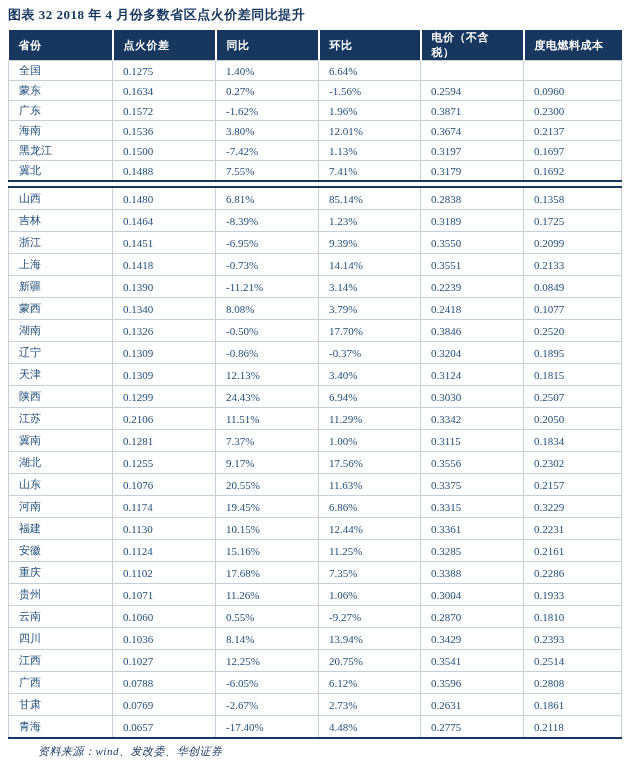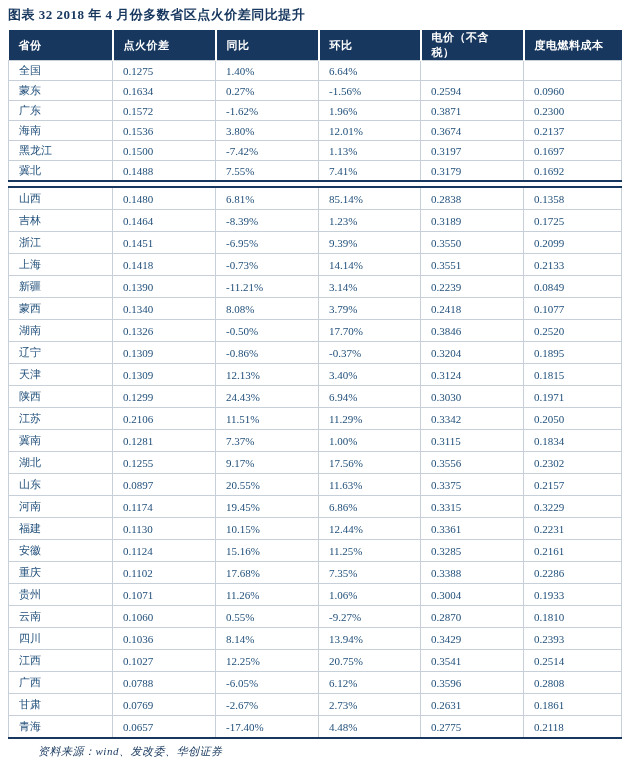--- a/index.html
+++ b/index.html
@@ -220,21 +220,21 @@
           <td>3.40%</td>
           <td>0.3124</td>
           <td>0.1815</td>
         </tr>
         <tr>
           <td>陕西</td>
           <td>0.1299</td>
           <td>24.43%</td>
           <td>6.94%</td>
           <td>0.3030</td>
-          <td>0.1971</td>
+          <td>0.2507</td>
         </tr>
         <tr>
           <td>江苏</td>
           <td>0.2106</td>
           <td>11.51%</td>
           <td>11.29%</td>
           <td>0.3342</td>
           <td>0.2050</td>
         </tr>
         <tr>
@@ -248,21 +248,21 @@
         <tr>
           <td>湖北</td>
           <td>0.1255</td>
           <td>9.17%</td>
           <td>17.56%</td>
           <td>0.3556</td>
           <td>0.2302</td>
         </tr>
         <tr>
           <td>山东</td>
-          <td>0.0897</td>
+          <td>0.1076</td>
           <td>20.55%</td>
           <td>11.63%</td>
           <td>0.3375</td>
           <td>0.2157</td>
         </tr>
         <tr>
           <td>河南</td>
           <td>0.1174</td>
           <td>19.45%</td>
           <td>6.86%</td>

